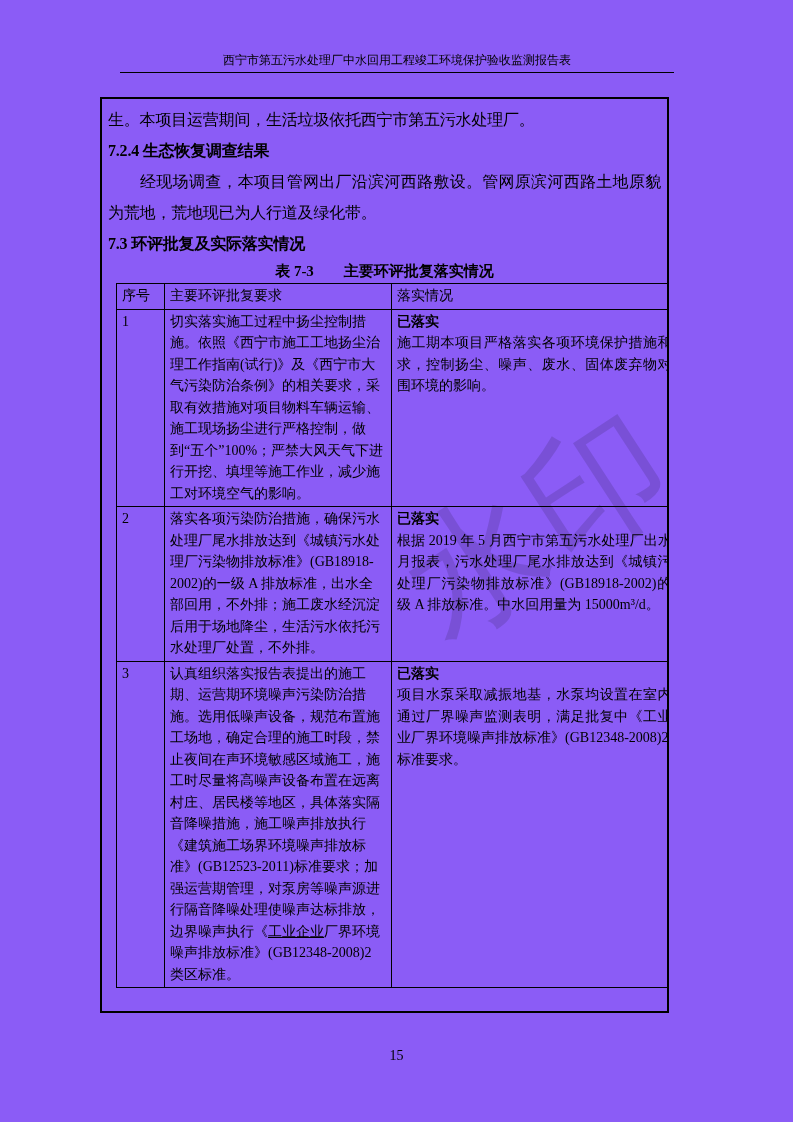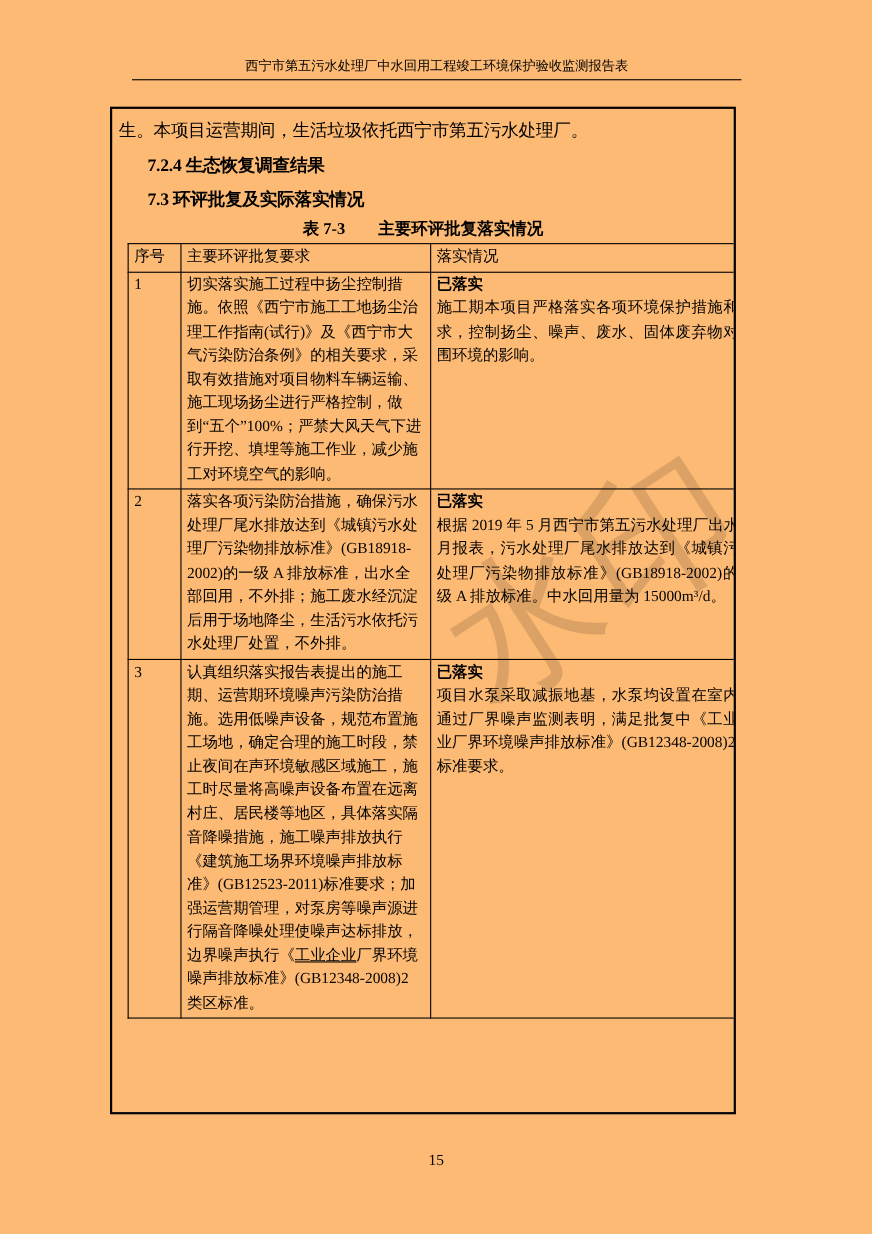--- a/index.html
+++ b/index.html
@@ -5,21 +5,21 @@
   * { margin: 0; padding: 0; box-sizing: border-box; }
   html, body { background: #ffffff; }
   body {
     font-family: "Liberation Serif", "DejaVu Serif", serif;
     color: #000000;
   }
   .page {
     position: relative;
     width: 793px;
     height: 1122px;
-    background: #fdba74;
+    background: #8b5cf6;
     overflow: hidden;
   }
   .header-title {
     position: absolute;
     top: 52px;
     left: 120px;
     width: 554px;
     text-align: center;
     font-size: 12px;
     line-height: 16px;
@@ -48,21 +48,20 @@
     text-align: justify;
     text-align-last: left;
     letter-spacing: -0.2px;
   }
   .para.indent { text-indent: 2em; }
   .heading {
     font-size: 16px;
     line-height: 31px;
     font-weight: bold;
     letter-spacing: -0.2px;
-    margin-left: 26px;
   }
   .table-caption {
     font-size: 15px;
     line-height: 24px;
     font-weight: bold;
     text-align: center;
   }
   table.approval-table {
     border-collapse: collapse;
     margin-left: 8px;
@@ -123,20 +122,21 @@
 
   <div class="header-title">西宁市第五污水处理厂中水回用工程竣工环境保护验收监测报告表</div>
   <div class="header-rule"></div>
 
   <div class="watermark">水印</div>
 
   <div class="content-box">
 
     <p class="para">生。本项目运营期间，生活垃圾依托西宁市第五污水处理厂。</p>
     <div class="heading">7.2.4 生态恢复调查结果</div>
+    <p class="para indent">经现场调查，本项目管网出厂沿滨河西路敷设。管网原滨河西路土地原貌为荒地，荒地现已为人行道及绿化带。</p>
     <div class="heading">7.3 环评批复及实际落实情况</div>
     <div class="table-caption">表 7-3　　主要环评批复落实情况</div>
 
     <table class="approval-table">
       <thead>
         <tr>
           <th class="col-no">序号</th>
           <th class="col-req">主要环评批复要求</th>
           <th class="col-impl">落实情况</th>
         </tr>

